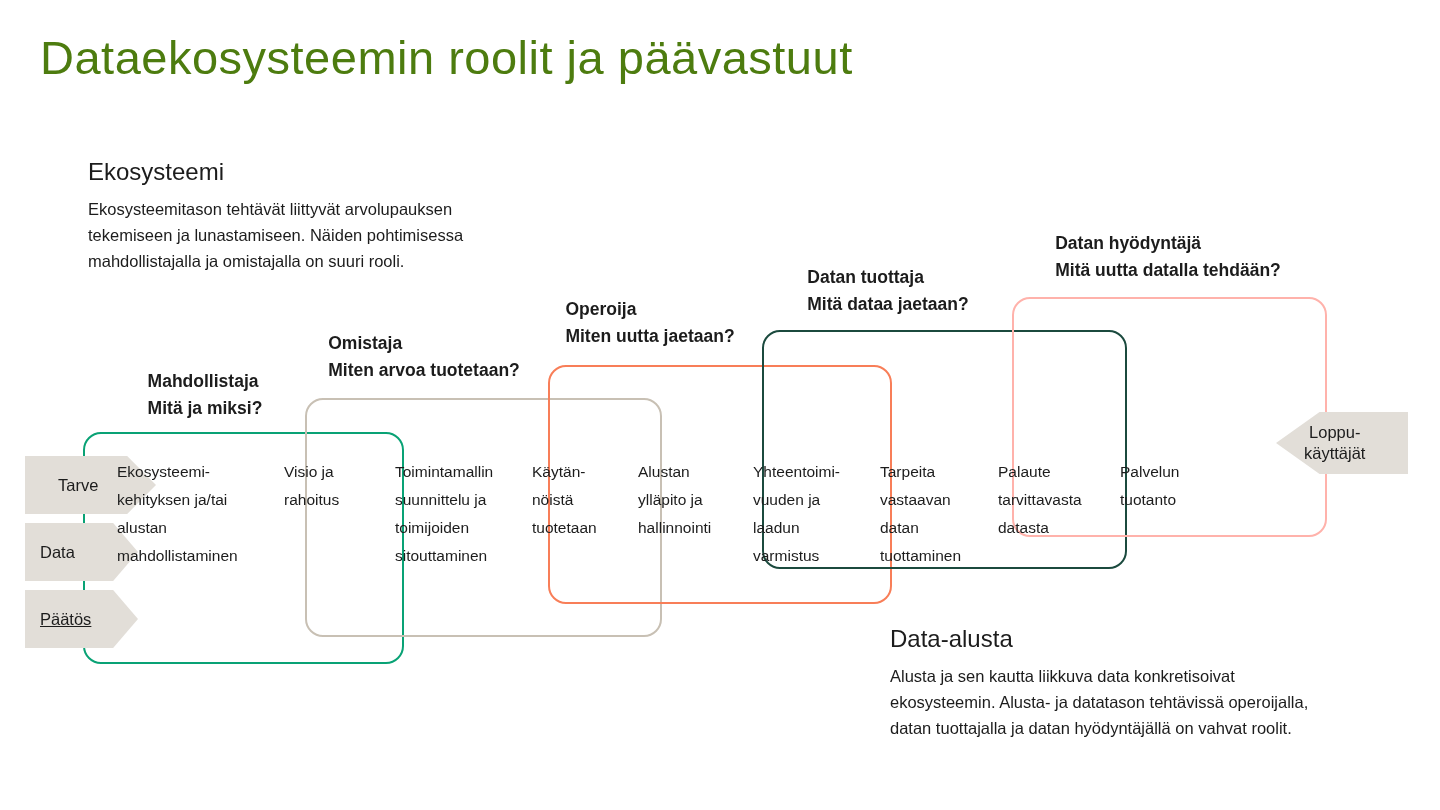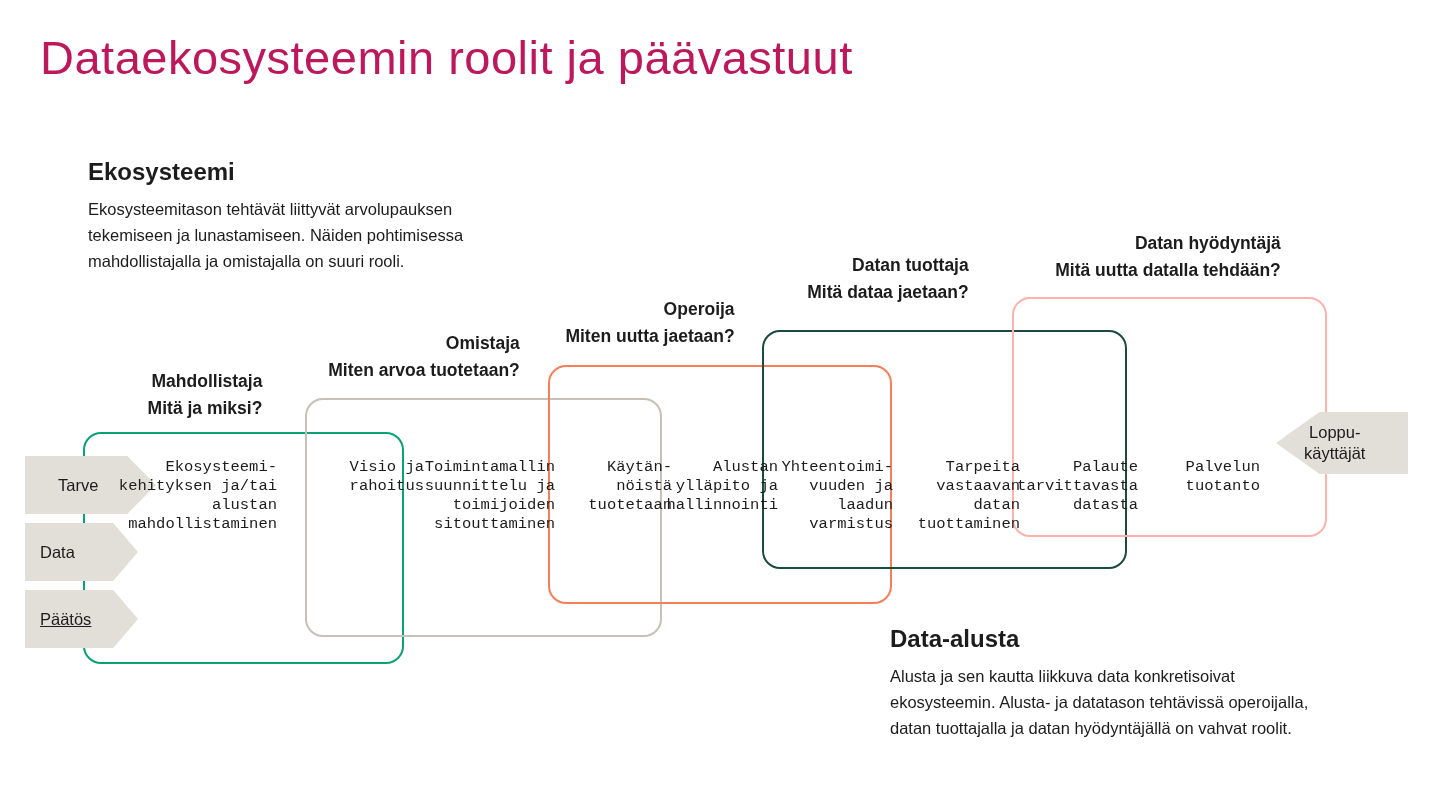--- a/index.html
+++ b/index.html
@@ -1,48 +1,48 @@
 <!DOCTYPE html>
 <html lang="fi"><head>
 <meta charset="utf-8">
 <style>
   html,body{margin:0;padding:0;background:#ffffff;}
   body{font-family:"Liberation Sans","DejaVu Sans",sans-serif;color:#1c1c1c;}
   .canvas{position:relative;width:1440px;height:810px;background:#ffffff;overflow:hidden;}
 
   
-  .page-title{position:absolute;left:40px;top:30px;font-size:47px;font-weight:400;letter-spacing:0.5px;color:#be185d;margin:0;}
+  .page-title{position:absolute;left:40px;top:30px;font-size:47px;font-weight:400;letter-spacing:0.5px;color:#4d7c0f;margin:0;}
 
   
   .note{position:absolute;}
   .note-eco{left:88px;top:158px;width:420px;}
   .note-platform{left:890px;top:625px;width:470px;}
-  .note-h{font-size:24px;font-weight:700;margin-bottom:10px;}
+  .note-h{font-size:24px;font-weight:400;margin-bottom:10px;}
   .note-b{font-size:16.5px;line-height:26px;white-space:pre-line;}
 
   
   .role-box{position:absolute;border:2px solid #000;border-radius:18px;background:transparent;z-index:1;}
   .box-1{left:83px; top:432px;width:317px;height:228px;}
   .box-2{left:305px;top:398px;width:353px;height:235px;}
   .box-3{left:548px;top:365px;width:340px;height:235px;}
   .box-4{left:762px;top:330px;width:361px;height:235px;}
   .box-5{left:1012px;top:297px;width:311px;height:236px;}
 
   
-  .role-header{position:absolute;transform:translateX(-50%);text-align:right;white-space:nowrap;z-index:3;}
+  .role-header{position:absolute;transform:translateX(-50%);text-align:left;white-space:nowrap;z-index:3;}
   .role-name{font-size:17.5px;font-weight:700;line-height:27px;}
   .role-q{font-size:17.5px;font-weight:700;line-height:27px;}
   .rh-1{left:205px;top:368px;}
   .rh-2{left:424px;top:330px;}
   .rh-3{left:650px;top:296px;}
-  .rh-4{left:888px;top:252px;}
+  .rh-4{left:888px;top:264px;}
   .rh-5{left:1168px;top:230px;}
 
   
-  .task{position:absolute;top:458px;text-align:right;font-size:15.5px;line-height:19px;white-space:pre-line;z-index:3;font-family:Liberation Mono, monospace;}
+  .task{position:absolute;top:458px;text-align:left;font-size:15.5px;line-height:28px;white-space:pre-line;z-index:3;}
   .t-1{left:117px; width:160px;}
   .t-2{left:284px; width:140px;}
   .t-3{left:395px; width:160px;}
   .t-4{left:532px; width:140px;}
   .t-5{left:638px; width:140px;}
   .t-6{left:753px; width:140px;}
   .t-7{left:880px; width:140px;}
   .t-8{left:998px; width:140px;}
   .t-9{left:1120px;width:140px;}
 

